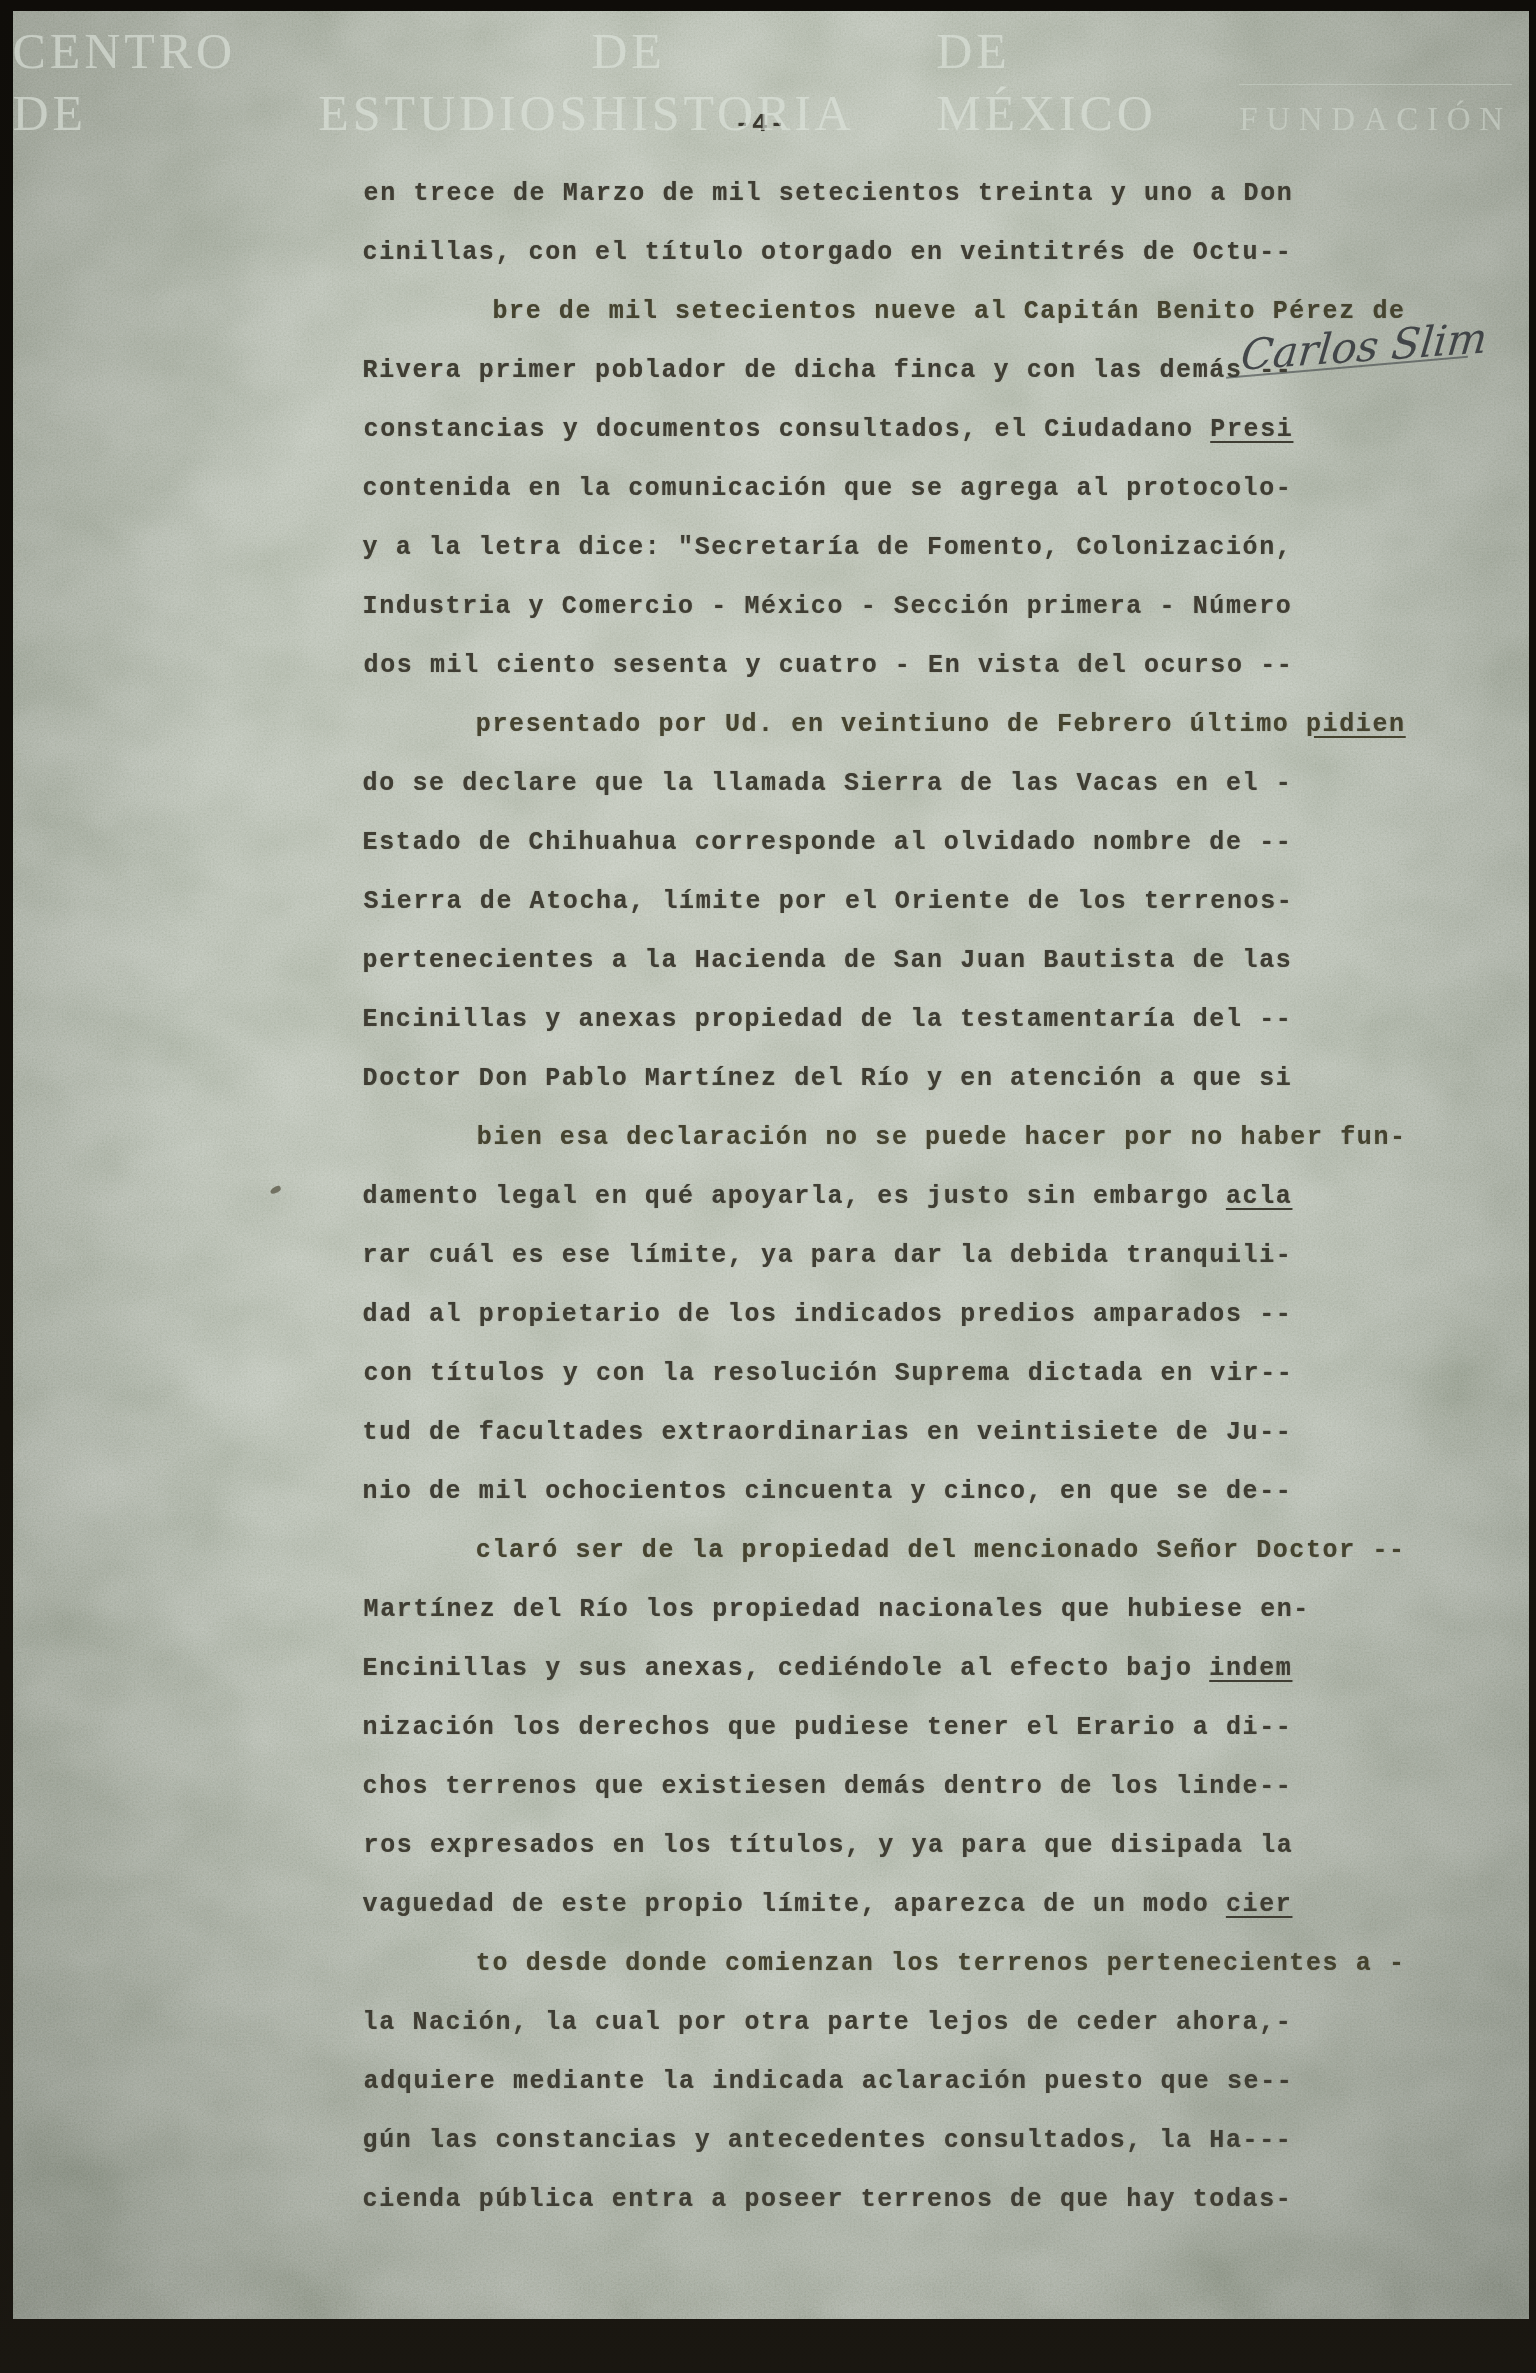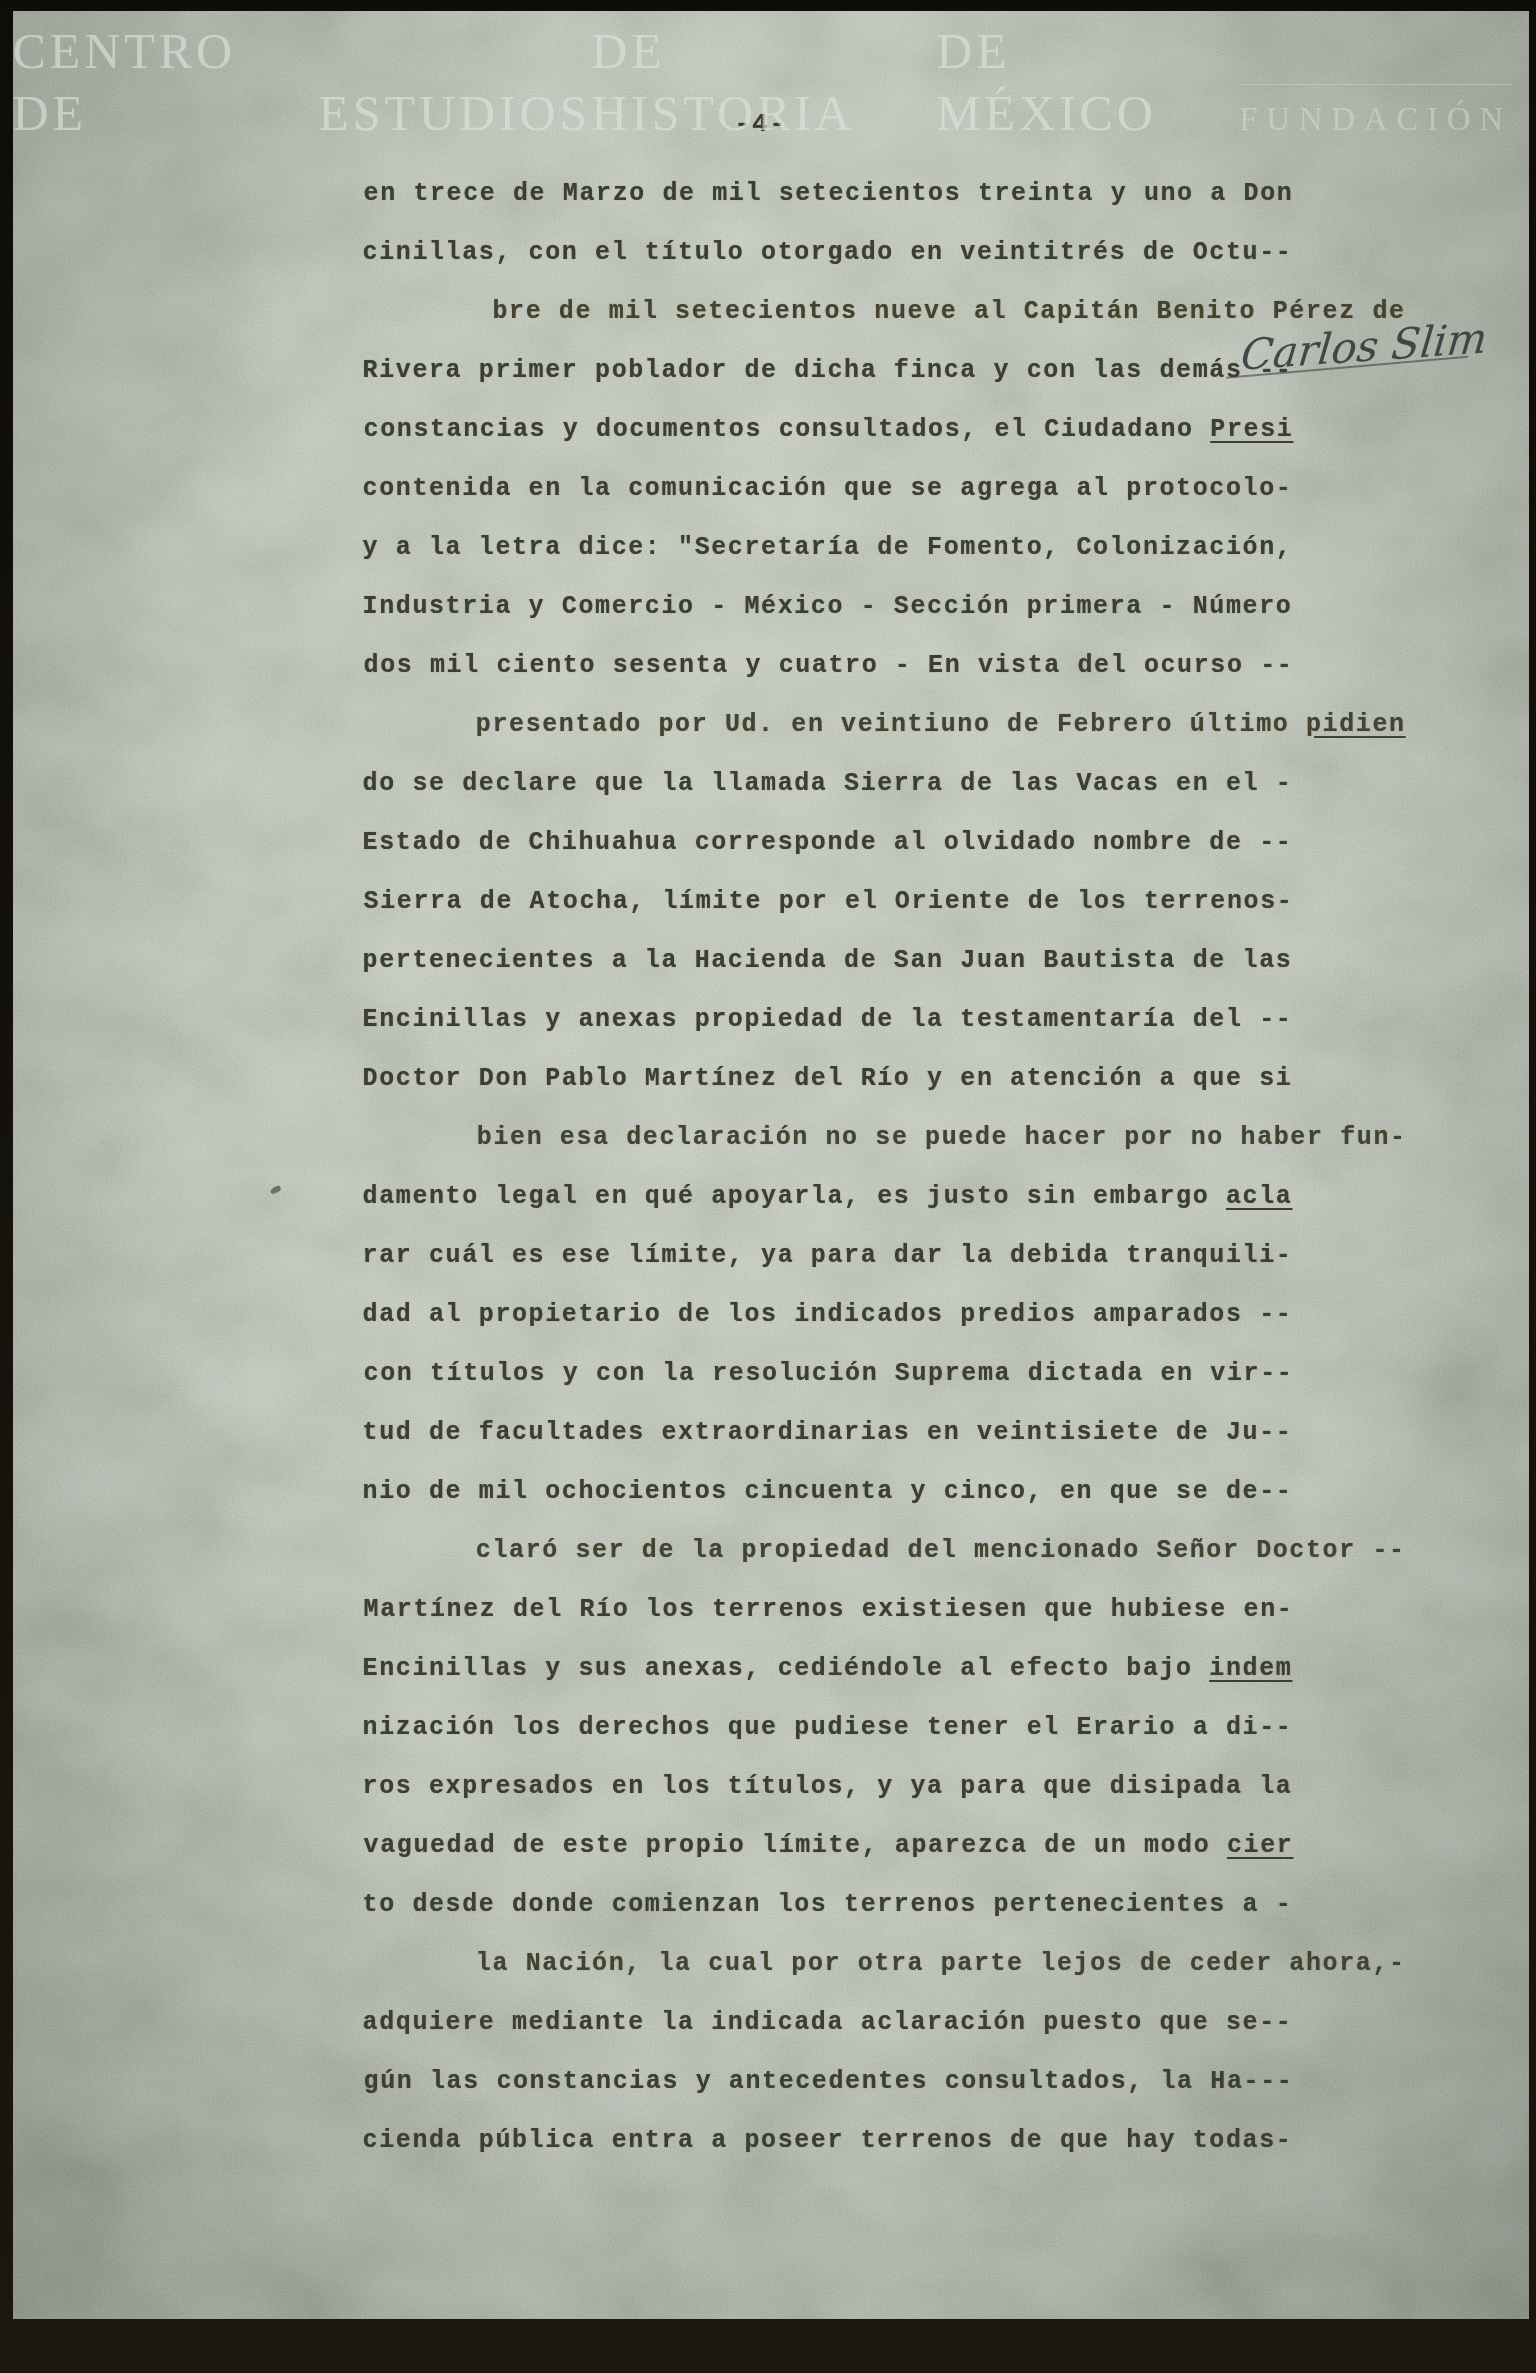--- a/index.html
+++ b/index.html
@@ -126,23 +126,24 @@
       <div class="line">Encinillas y anexas propiedad de la testamentaría del --</div>
       <div class="line">Doctor Don Pablo Martínez del Río y en atención a que si</div>
       <div class="line">bien esa declaración no se puede hacer por no haber fun-</div>
       <div class="line">damento legal en qué apoyarla, es justo sin embargo <span class="u">acla</span></div>
       <div class="line">rar cuál es ese límite, ya para dar la debida tranquili-</div>
       <div class="line">dad al propietario de los indicados predios amparados --</div>
       <div class="line">con títulos y con la resolución Suprema dictada en vir--</div>
       <div class="line">tud de facultades extraordinarias en veintisiete de Ju--</div>
       <div class="line">nio de mil ochocientos cincuenta y cinco, en que se de--</div>
       <div class="line">claró ser de la propiedad del mencionado Señor Doctor --</div>
-      <div class="line">Martínez del Río los terrenos existiesen que hubiese en-</div>
+      <div class="line">Martínez del Río los propiedad nacionales que hubiese en-</div>
       <div class="line">Encinillas y sus anexas, cediéndole al efecto bajo <span class="u">indem</span></div>
       <div class="line">nización los derechos que pudiese tener el Erario a di--</div>
+      <div class="line">chos terrenos que existiesen demás dentro de los linde--</div>
       <div class="line">ros expresados en los títulos, y ya para que disipada la</div>
       <div class="line">vaguedad de este propio límite, aparezca de un modo <span class="u">cier</span></div>
       <div class="line">to desde donde comienzan los terrenos pertenecientes a -</div>
       <div class="line">la Nación, la cual por otra parte lejos de ceder ahora,-</div>
       <div class="line">adquiere mediante la indicada aclaración puesto que se--</div>
       <div class="line">gún las constancias y antecedentes consultados, la Ha---</div>
       <div class="line">cienda pública entra a poseer terrenos de que hay todas-</div>
     </div>
 
   <div class="speck"></div>

